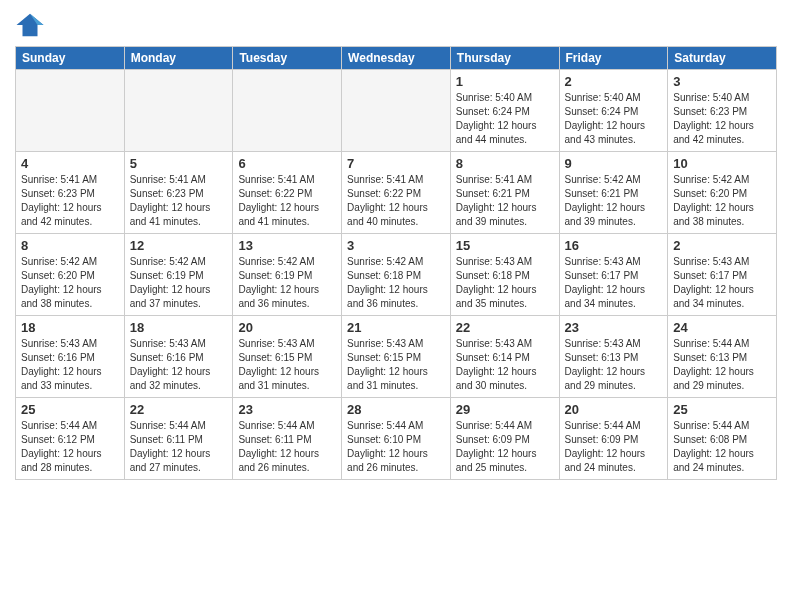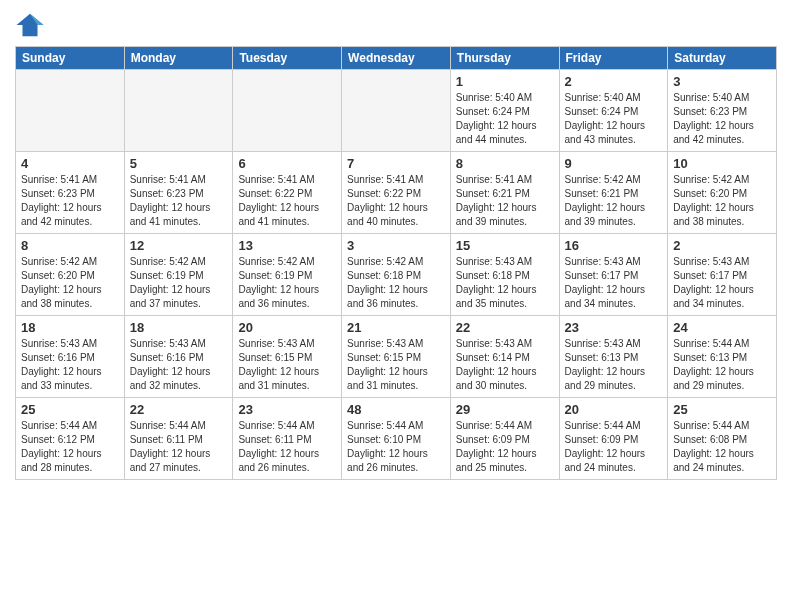--- a/index.html
+++ b/index.html
@@ -324,21 +324,21 @@
 and 27 minutes.</div>
           </td>
           <td>
             <span class="day-num">23</span>
             <div class="day-info" style="white-space: pre-line;">Sunrise: 5:44 AM
 Sunset: 6:11 PM
 Daylight: 12 hours
 and 26 minutes.</div>
           </td>
           <td>
-            <span class="day-num">48</span>
+            <span class="day-num">28</span>
             <div class="day-info" style="white-space: pre-line;">Sunrise: 5:44 AM
 Sunset: 6:10 PM
 Daylight: 12 hours
 and 26 minutes.</div>
           </td>
           <td>
             <span class="day-num">29</span>
             <div class="day-info" style="white-space: pre-line;">Sunrise: 5:44 AM
 Sunset: 6:09 PM
 Daylight: 12 hours

